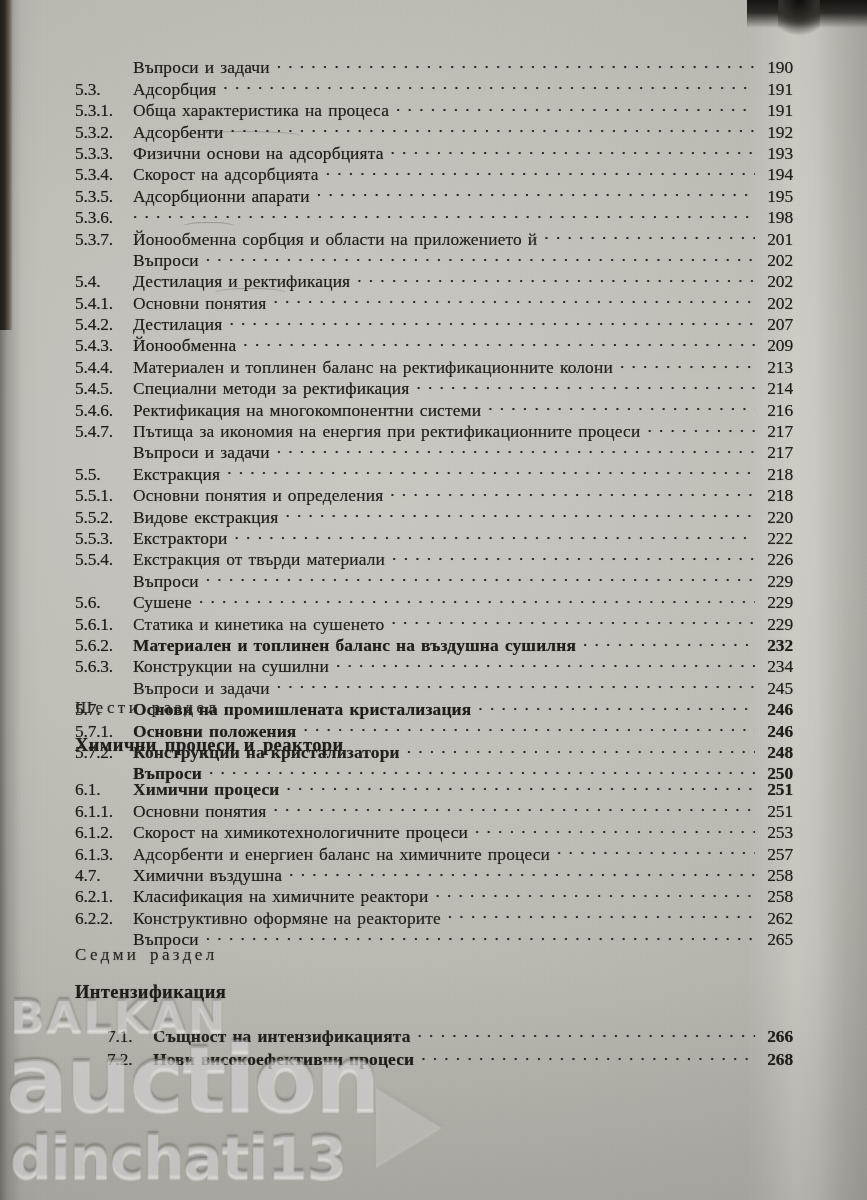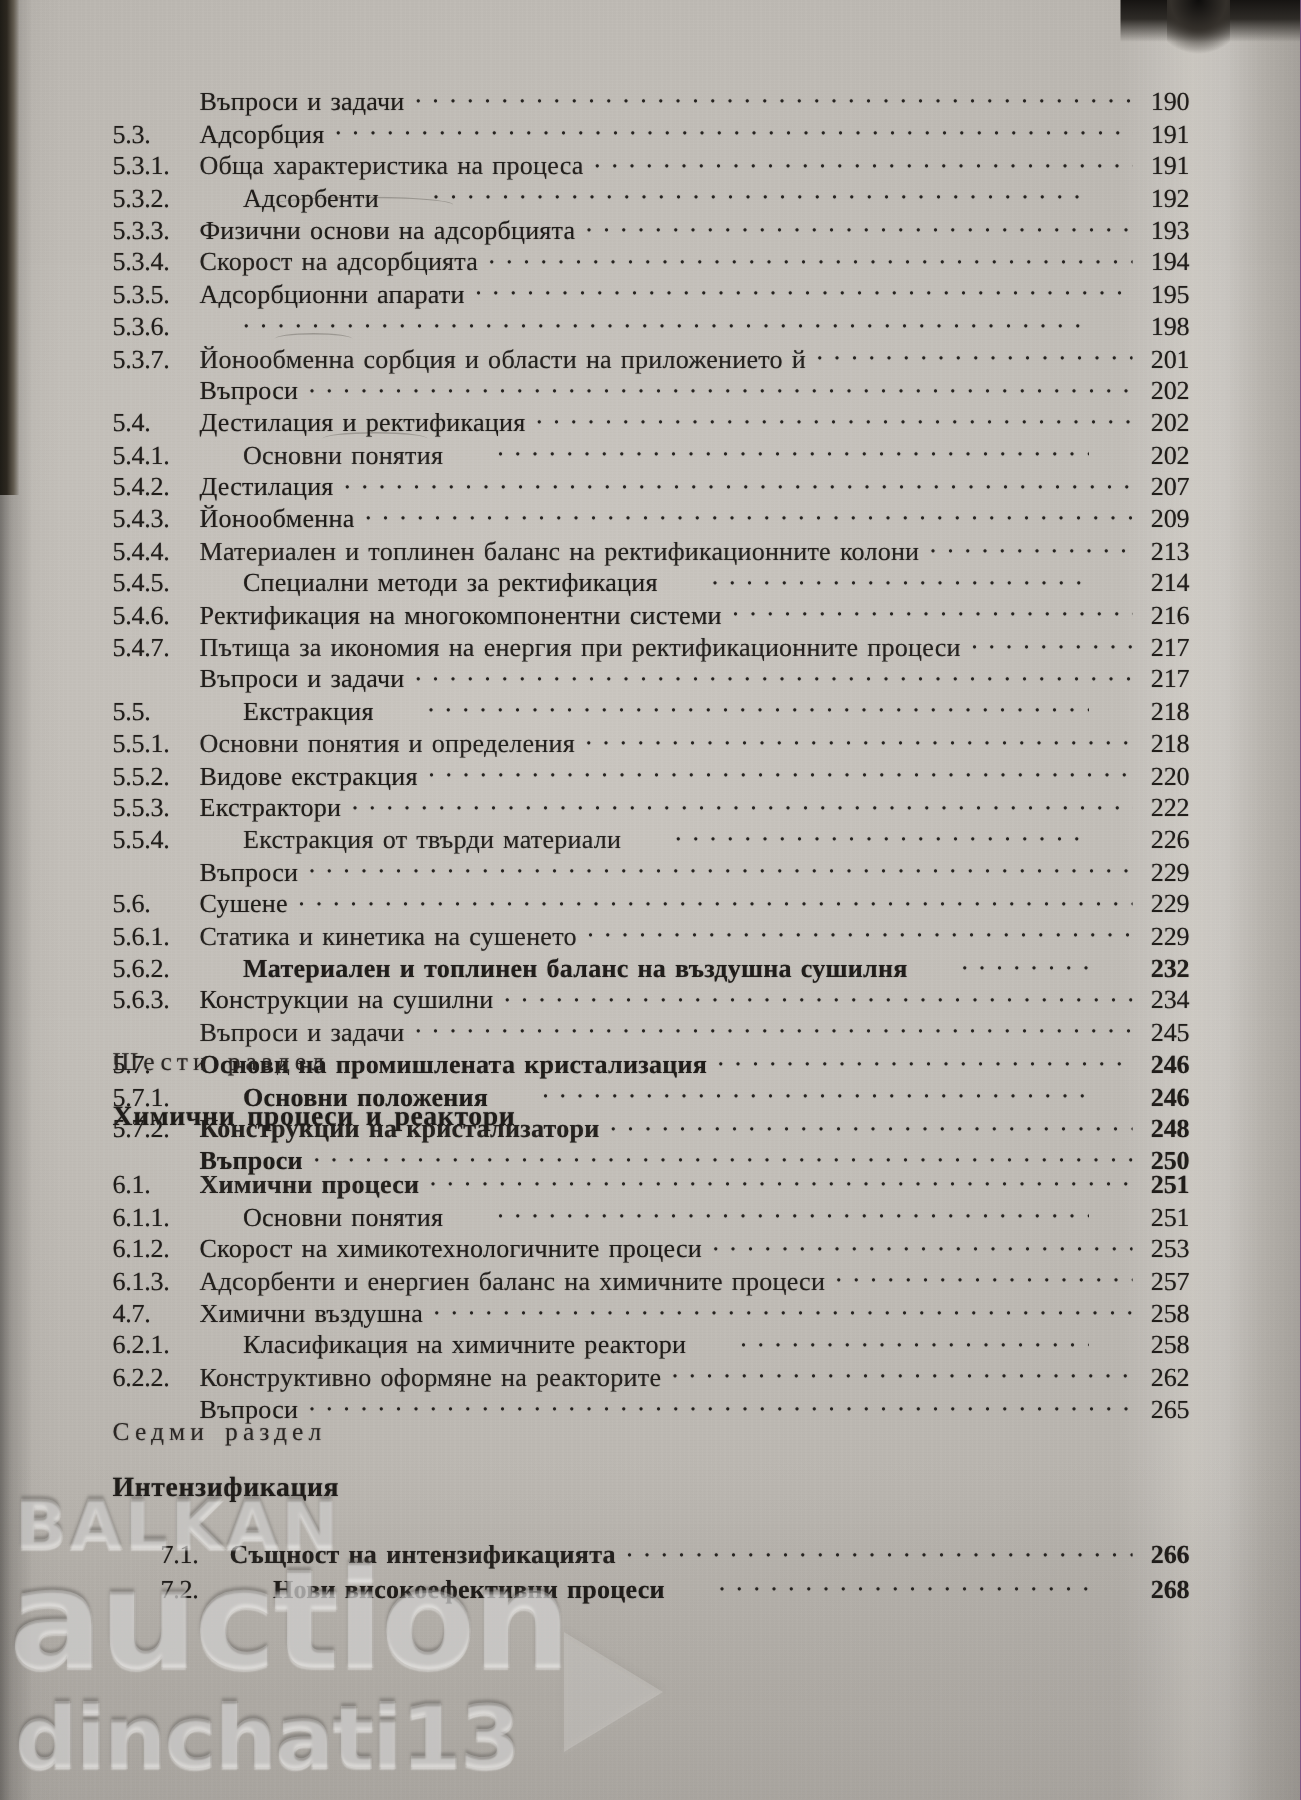--- a/index.html
+++ b/index.html
@@ -5,21 +5,21 @@
   html, body {
     margin: 0;
     padding: 0;
     background: #2b2b2b;
   }
   #page {
     position: relative;
     width: 867px;
     height: 1200px;
     overflow: hidden;
-    background: #d946ef;
+    background: #3b82f6;
     font-family: "Liberation Serif", "DejaVu Serif", serif;
   }
 
   
   .paper-base {
     position: absolute;
     inset: 0;
     background:
       radial-gradient(120% 80% at 42% 38%, #cbc7c1 0%, #c2beb8 38%, #b6b2ac 68%, #a9a5a0 100%);
   }
@@ -223,21 +223,21 @@
     letter-spacing: -0.1px;
     padding-left: 4px;
   }
   .pageno.bold { font-weight: bold; }
 
   
   .num.empty { width: 58px; }
 
   
   .toc-row:nth-child(3n) .title { opacity: .97; }
-  .toc-row:nth-child(4n) { letter-spacing: .1px; gap: 29px; }
+  .toc-row:nth-child(4n) { letter-spacing: .1px; }
 
   
   #block-seven .num { width: 46px; }
   #block-seven { left: 75px; width: 718px; }
   #block-seven .toc-row { height: 23px; margin-left: 32px; }
 
   #block-six .num { width: 58px; }
 
   
   .scribble {

